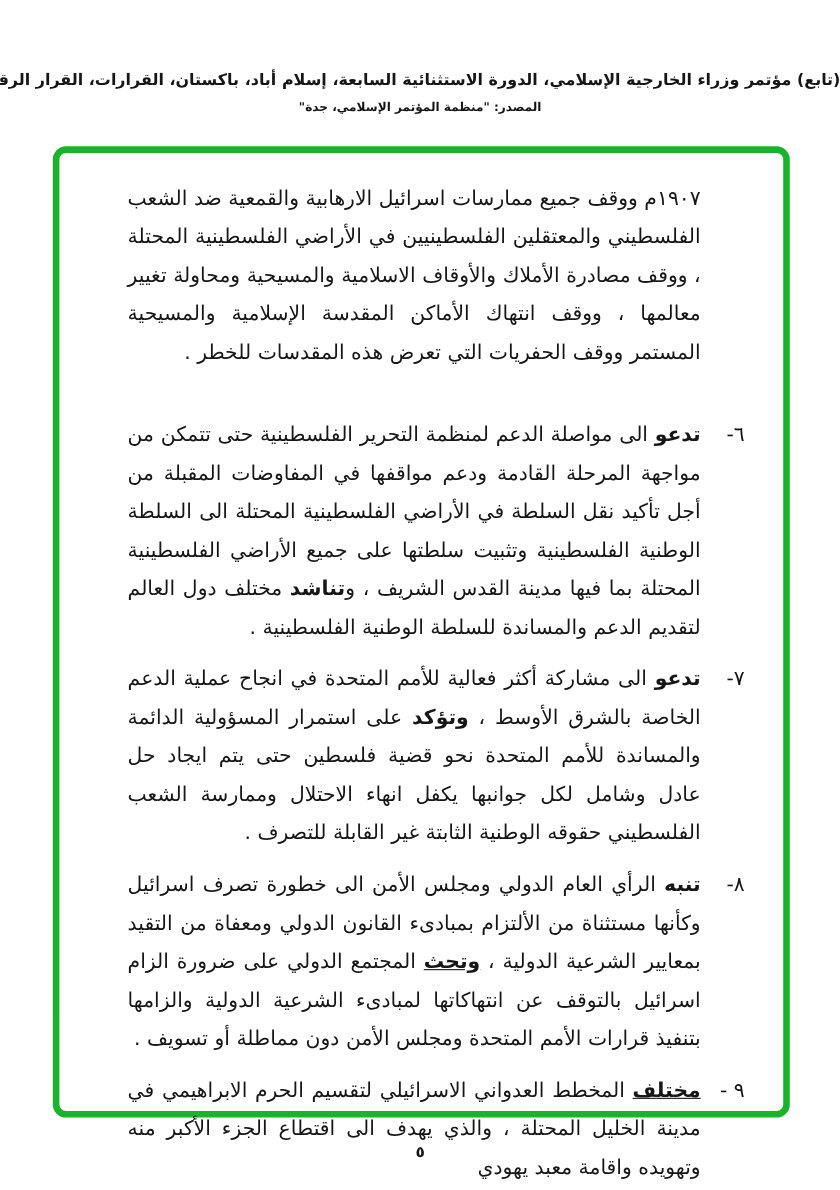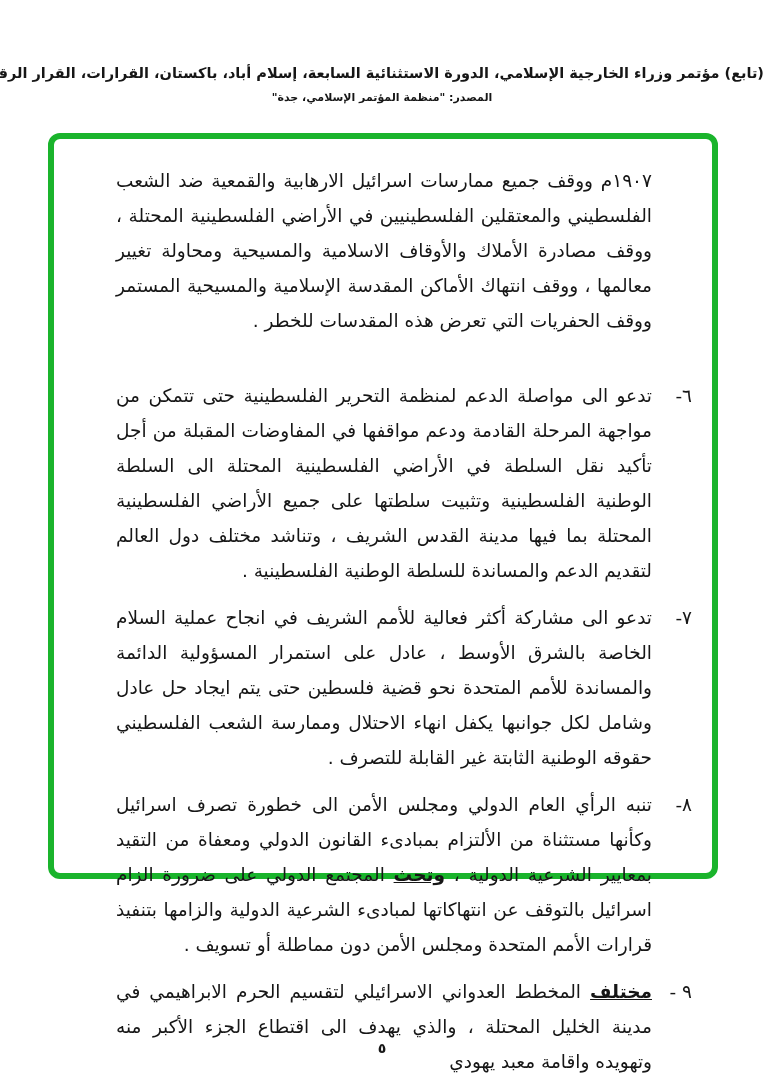--- a/index.html
+++ b/index.html
@@ -24,44 +24,44 @@
   .header-line1{
     font-size:14.5px;font-weight:bold;line-height:22px;
     white-space:nowrap;
   }
   .header-line2{
     font-size:11px;font-weight:bold;margin-top:7px;
   }
   
   .frame{
     position:absolute;left:48px;top:133px;
-    width:670px;height:746px;
+    width:670px;height:883px;
     box-sizing:border-box;
     border:6px solid var(--green);
     border-radius:12px;
-    padding:24px 20px 8px 62px;
+    padding:24px 35px 8px 62px;
   }
   .content{
     direction:rtl;
     font-size:18.5px;
     line-height:35px;
     text-align:justify;
     text-align-last:right;
   }
   .para-cont{
     margin:0 40px 40px 0;
   }
   .item{display:flex;margin:0 0 12px 0;}
   .item:last-child{margin-bottom:0;}
   .item-num{
     flex:0 0 40px;width:40px;
     white-space:nowrap;
   }
   .item-body{flex:1;text-align:justify;text-align-last:right;}
-  .b{font-weight:normal;margin-top:36px;}
+  .b{font-weight:bold;margin-top:36px;}
   .bu{font-weight:bold;text-decoration:underline;}
   
   .pagenum{
     position:absolute;left:0;right:0;top:1040px;
     text-align:center;
     font-size:14px;font-weight:bold;
   }
 </style>
 </head>
 <body>
@@ -78,21 +78,21 @@
 
       <p class="para-cont">١٩٠٧م  ووقف جميع ممارسات اسرائيل الارهابية والقمعية ضد الشعب الفلسطيني والمعتقلين الفلسطينيين في الأراضي الفلسطينية المحتلة ، ووقف مصادرة الأملاك والأوقاف الاسلامية والمسيحية ومحاولة تغيير معالمها ، ووقف انتهاك الأماكن المقدسة الإسلامية والمسيحية المستمر ووقف الحفريات التي تعرض هذه المقدسات للخطر .</p>
 
       <div class="item">
         <div class="item-num">٦-</div>
         <div class="item-body"><span class="b">تدعو</span><span> الى مواصلة الدعم لمنظمة التحرير الفلسطينية حتى تتمكن من مواجهة المرحلة القادمة ودعم مواقفها في المفاوضات المقبلة من أجل تأكيد نقل السلطة في الأراضي الفلسطينية المحتلة الى السلطة الوطنية الفلسطينية وتثبيت سلطتها على جميع الأراضي الفلسطينية المحتلة بما فيها مدينة القدس الشريف ، و</span><span class="b">تناشد</span><span> مختلف دول العالم لتقديم الدعم والمساندة للسلطة الوطنية الفلسطينية .</span></div>
       </div>
 
       <div class="item">
         <div class="item-num">٧-</div>
-        <div class="item-body"><span class="b">تدعو</span><span> الى مشاركة أكثر فعالية للأمم الشريف في انجاح عملية السلام الخاصة بالشرق الأوسط ، </span><span class="b">عادل</span><span> على استمرار المسؤولية الدائمة والمساندة للأمم المتحدة نحو قضية فلسطين حتى يتم ايجاد حل عادل وشامل لكل جوانبها يكفل انهاء الاحتلال وممارسة الشعب الفلسطيني حقوقه الوطنية الثابتة غير القابلة للتصرف .</span></div>
+        <div class="item-body"><span class="b">تدعو</span><span> الى مشاركة أكثر فعالية للأمم المتحدة في انجاح عملية الدعم الخاصة بالشرق الأوسط ، </span><span class="b">وتؤكد</span><span> على استمرار المسؤولية الدائمة والمساندة للأمم المتحدة نحو قضية فلسطين حتى يتم ايجاد حل عادل وشامل لكل جوانبها يكفل انهاء الاحتلال وممارسة الشعب الفلسطيني حقوقه الوطنية الثابتة غير القابلة للتصرف .</span></div>
       </div>
 
       <div class="item">
         <div class="item-num">٨-</div>
         <div class="item-body"><span class="b">تنبه</span><span> الرأي العام الدولي ومجلس الأمن الى خطورة تصرف اسرائيل وكأنها مستثناة من الألتزام بمبادىء القانون الدولي ومعفاة من التقيد بمعايير الشرعية الدولية ، </span><span class="bu">وتحث</span><span> المجتمع الدولي على ضرورة الزام اسرائيل بالتوقف عن انتهاكاتها لمبادىء الشرعية الدولية والزامها بتنفيذ قرارات الأمم المتحدة ومجلس الأمن دون مماطلة أو تسويف .</span></div>
       </div>
 
       <div class="item">
         <div class="item-num">٩ -</div>
         <div class="item-body"><span class="bu">مختلف</span><span> المخطط العدواني الاسرائيلي لتقسيم الحرم  الابراهيمي في مدينة الخليل المحتلة ، والذي يهدف الى اقتطاع الجزء الأكبر منه وتهويده واقامة  معبد يهودي</span></div>

